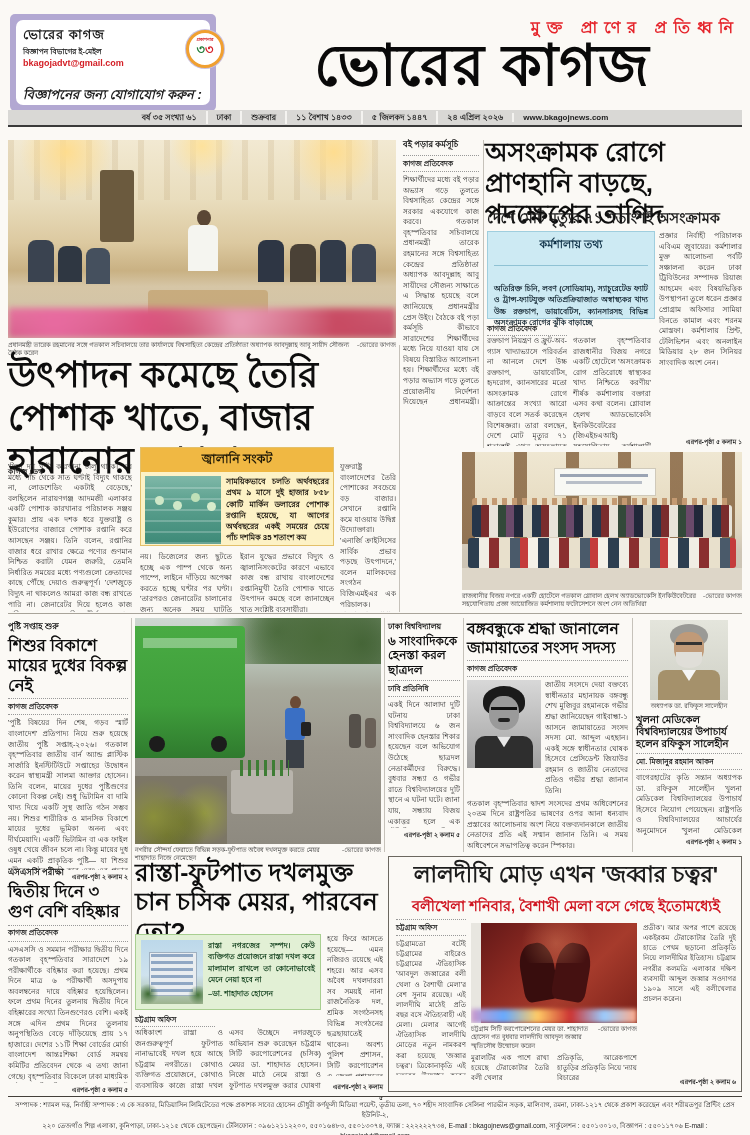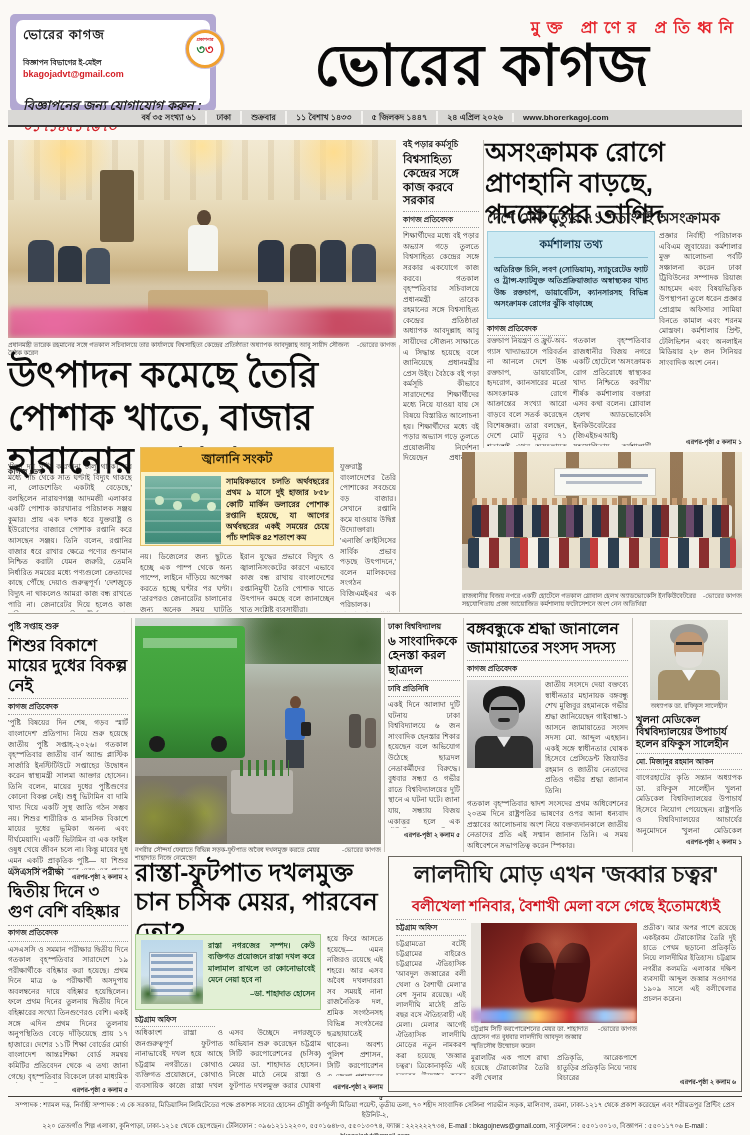--- a/index.html
+++ b/index.html
@@ -15,21 +15,21 @@
   .byline{display:block;font-size:7.4px;font-weight:700;border-top:1px dotted #999;border-bottom:1px dotted #999;
           padding:1.5px 0;margin:3px 0;}
   .cont{font-size:6.3px;font-weight:700;text-align:right;margin-top:2px;}
   .hl{font-weight:800;color:#0d0d0d;line-height:1.2;}
   .vline{position:absolute;width:1px;background:#c6c2ba;}
   .hline{position:absolute;height:1px;background:#a9a49a;}
   
   #adbox{left:10px;top:14px;width:206px;height:97px;background:#b2a8d2;border-radius:5px;padding:6px;box-sizing:border-box;}
   #adbox .inner{background:#fff;border-radius:7px;width:100%;height:100%;padding:5px 7px;box-sizing:border-box;}
   #adbox .t{font-weight:800;font-size:13px;letter-spacing:1px;}
-  #adbox .s{font-size:7.5px;font-weight:700;margin-top:11px;}
+  #adbox .s{font-size:7.5px;font-weight:700;margin-top:0;}
   #adbox .em{font-size:9px;font-weight:800;color:#d42027;}
   #adbox .ln{font-size:13px;font-weight:700;margin-top:17px;font-style:italic;}
   #adbox .red{color:#d42027;font-weight:800;}
   #badge{left:176px;top:16px;width:38px;height:38px;border-radius:50%;background:#fff;
          border:3px solid #f0a030;box-shadow:0 0 0 1px #c8c0e0;text-align:center;box-sizing:border-box;}
   #badge .bt{font-size:4.5px;color:#d42027;font-weight:700;line-height:1;margin-top:5px;}
   #badge .bn{font-size:13px;font-weight:900;line-height:1;}
   #badge .g{color:#1d7a34;} #badge .r{color:#d42027;}
   #slogan{right:10px;top:15px;width:420px;text-align:right;color:#e5242b;font-weight:800;font-size:16px;letter-spacing:7px;}
   #masthead{left:222px;top:34px;width:520px;text-align:center;font-size:57px;font-weight:900;color:#090909;
@@ -38,27 +38,27 @@
             display:flex;align-items:center;justify-content:center;font-size:8px;font-weight:700;color:#222;box-sizing:border-box;}
   .dl-item{padding:0 9px;}
   .dl-item + .dl-item{border-left:2px solid #f4f3f0;}
   
   #ybox{left:140px;top:447px;width:194px;height:99px;background:#fdf2c6;border:1px solid #e3c06a;box-sizing:border-box;}
   #ybox .yt{background:#f0b843;text-align:center;font-weight:800;font-size:12.5px;padding:2px 0;color:#201a08;}
   #ybox .yb{display:flex;gap:5px;padding:4px;}
   #ybox .ytx{font-size:7.8px;font-weight:700;line-height:1.45;text-align:justify;color:#17120a;}
   
   #bbox{left:487px;top:231px;width:168px;height:88px;background:#cdeaf3;border:1px solid #9fcede;box-sizing:border-box;padding:4px 6px;}
-  #bbox .bt{text-align:center;font-weight:800;font-size:11px;color:#0c2f45;border-bottom:1px solid #8fc2d4;padding-bottom:2px;margin-bottom:6px;}
+  #bbox .bt{text-align:center;font-weight:800;font-size:11px;color:#0c2f45;border-bottom:1px solid #8fc2d4;padding-bottom:10px;margin-bottom:17px;}
   #bbox .btx{font-size:7.6px;font-weight:700;line-height:1.5;text-align:justify;color:#10222e;}
   
   #gbox{left:135px;top:934px;width:186px;height:76px;background:#e2f0d5;border:1px solid #a8cf90;box-sizing:border-box;
         display:flex;gap:5px;padding:5px;}
   #gbox .q{font-size:7.6px;font-weight:700;line-height:1.5;color:#14421f;text-align:justify;}
-  #gbox .qa{display:block;text-align:right;font-weight:800;margin-top:2px;}
+  #gbox .qa{display:block;font-weight:800;margin-top:2px;}
   
   #lbox{left:388px;top:856px;width:354px;height:236px;border:1px solid #6b675f;box-sizing:border-box;background:#fbf9f5;}
   #lbox .lh{position:absolute;left:8px;top:5px;width:338px;text-align:center;font-size:22.5px;font-weight:800;line-height:1.15;}
   #lbox .ls{position:absolute;left:8px;top:38px;width:338px;text-align:center;font-size:14.5px;font-weight:700;color:#cf1420;}
   #footer{left:8px;top:1096px;width:734px;border-top:1.5px solid #44403a;border-bottom:2px solid #44403a;
           padding:3px 2px 4px;box-sizing:border-box;font-size:6.7px;line-height:1.55;text-align:center;color:#222;}
 </style>
 </head>
 <body>
 
@@ -88,21 +88,21 @@
   <div class="abs" id="slogan">মুক্ত প্রাণের প্রতিধ্বনি</div>
   <div class="abs" id="masthead">ভোরের কাগজ</div>
 
   <div class="abs" id="dateline">
       <span class="dl-item">বর্ষ ৩৫ সংখ্যা ৬১</span>
       <span class="dl-item">ঢাকা</span>
       <span class="dl-item">শুক্রবার</span>
       <span class="dl-item">১১ বৈশাখ ১৪৩৩</span>
       <span class="dl-item">৫ জিলকদ ১৪৪৭</span>
       <span class="dl-item">২৪ এপ্রিল ২০২৬</span>
-      <span class="dl-item">www.bhorerkagoj.com</span>
+      <span class="dl-item">www.bkagojnews.com</span>
     </div>
 
   <div class="photo" style="left:8px;top:140px;width:388px;height:198px;">
     <div style="left:0;top:0;width:388px;height:198px;background:linear-gradient(180deg,#f2e9d2 0%,#e9ddbd 30%,#dcc9a0 52%,#c9b183 66%,#d6c6a6 74%,#cfc2a8 100%);"></div>
     <div style="left:0;top:0;width:388px;height:60px;background:radial-gradient(circle at 15% 20%,rgba(255,220,140,.95),transparent 14%),radial-gradient(circle at 50% 10%,rgba(255,225,150,.9),transparent 16%),radial-gradient(circle at 84% 20%,rgba(255,220,140,.95),transparent 14%),repeating-linear-gradient(90deg,rgba(180,150,100,.18) 0 6px,transparent 6px 26px);"></div>
     <div style="left:92px;top:30px;width:34px;height:72px;background:#6b5a3e;border-radius:3px;"></div>
     <div style="left:20px;top:100px;width:26px;height:42px;background:#3a4350;border-radius:8px 8px 0 0;"></div>
     <div style="left:50px;top:106px;width:24px;height:36px;background:#2f3742;border-radius:8px 8px 0 0;"></div>
     <div style="left:78px;top:108px;width:24px;height:36px;background:#45505e;border-radius:8px 8px 0 0;"></div>
     <div style="left:189px;top:70px;width:14px;height:16px;background:#5a4635;border-radius:50%;"></div>
@@ -124,32 +124,31 @@
   <div class="abs body" style="left:8px;top:462px;width:124px;height:150px;">'দিনে দশ ঘণ্টা কারখানা চালু থাকে। এর মধ্যে পাঁচ থেকে সাত ঘণ্টাই বিদ্যুৎ থাকছে না, লোডশেডিং একটাই বেড়েছে,' বলছিলেন নারায়ণগঞ্জ আদমজী এলাকার একটি পোশাক কারখানার পরিচালক সঞ্জয় কুমার। প্রায় এক দশক ধরে যুক্তরাষ্ট্র ও ইউরোপের বাজারে পোশাক রপ্তানি করে আসছেন সঞ্জয়। তিনি বলেন, রপ্তানির বাজার ধরে রাখার ক্ষেত্রে পণ্যের গুণমান নিশ্চিত করাটা যেমন জরুরি, তেমনি নির্ধারিত সময়ের মধ্যে পণ্যগুলো ক্রেতাদের কাছে পৌঁছে দেয়াও গুরুত্বপূর্ণ। 'দেশজুড়ে বিদ্যুৎ না থাকলেও আমরা কাজ বন্ধ রাখতে পারি না। জেনারেটর দিয়ে হলেও কাজ চালিয়ে যেতে হয়। কিন্তু দীর্ঘ সময় ধরে জেনারেটর চালানোর জন্য যে পরিমাণ জ্বালানি তেলের প্রয়োজন, বাংলাদেশের বর্তমান বাস্তবতায় সেটি জোগাড় করা মোটেও সহজ কোনো ব্যাপার</div>
 
   <div class="abs" id="ybox">
     <div class="yt">জ্বালানি সংকট</div>
     <div class="yb">
       <div class="photo" style="position:relative;width:76px;height:68px;flex:0 0 auto;">
         <div style="left:0;top:0;width:76px;height:68px;background:linear-gradient(180deg,#7fb8a8 0%,#5ba08e 40%,#3e8a78 100%);"></div>
         <div style="left:0;top:8px;width:76px;height:60px;background:repeating-linear-gradient(0deg,rgba(255,255,255,.22) 0 2px,transparent 2px 11px);"></div>
         <div style="left:10px;top:20px;width:9px;height:9px;border-radius:50%;background:#cfe8c8;box-shadow:18px 5px 0 #cfe8c8,36px -3px 0 #bfe0b8,52px 6px 0 #d8eccc;"></div>
       </div>
-      <div class="ytx">সাময়িকভাবে চলতি অর্থবছরের প্রথম ৯ মাসে দুই হাজার ৮৫৮ কোটি মার্কিন ডলারের পোশাক রপ্তানি হয়েছে, যা আগের অর্থবছরের একই সময়ের চেয়ে পাঁচ দশমিক 82 শতাংশ কম</div>
+      <div class="ytx">সাময়িকভাবে চলতি অর্থবছরের প্রথম ৯ মাসে দুই হাজার ৮৫৮ কোটি মার্কিন ডলারের পোশাক রপ্তানি হয়েছে, যা আগের অর্থবছরের একই সময়ের চেয়ে পাঁচ দশমিক 35 শতাংশ কম</div>
     </div>
   </div>
   <div class="abs body" style="left:140px;top:552px;width:92px;height:60px;">নয়। ডিজেলের জন্য ছুটতে হচ্ছে এক পাম্প থেকে অন্য পাম্পে, লাইনে দাঁড়িয়ে অপেক্ষা করতে হচ্ছে ঘণ্টার পর ঘণ্টা। 'তারপরও জেনারেটর চালানোর জন্য অনেক সময় ঘাটতি পরিমাণ ডিজেলও পাচ্ছি না। ফলে কাজ বন্ধ রাখতে হচ্ছে,' বলেন আরেক গার্মেন্টস ব্যবসায়ী নাঈম হাসান।</div>
   <div class="abs body" style="left:240px;top:552px;width:94px;height:60px;">ইরান যুদ্ধের প্রভাবে বিদ্যুৎ ও জ্বালানিসংকটের কারণে এভাবে কাজ বন্ধ রাখায় বাংলাদেশের রপ্তানিমুখী তৈরি পোশাক খাতে উৎপাদন কমছে বলে জানাচ্ছেন খাত সংশ্লিষ্ট ব্যবসায়ীরা।</div>
   <div class="abs body" style="left:340px;top:462px;width:56px;height:150px;">যুক্তরাষ্ট্র বাংলাদেশের তৈরি পোশাকের সবচেয়ে বড় বাজার। সেখানে রপ্তানি কমে যাওয়ায় উদ্বিগ্ন উদ্যোক্তারা। 'এনার্জি ক্রাইসিসের সার্বিক প্রভাব পড়ছে উৎপাদনে,' বলেন মালিকদের সংগঠন বিজিএমইএর এক পরিচালক। বাংলাদেশ পোশাক প্রস্তুতকারক ও রপ্তানিকারক সমিতির (বিজিএমইএ) সভাপতি মাহমুদ হাসান জানান, ক্রেতা ধরে রাখতে সরকারের জরুরি পদক্ষেপ দরকার।</div>
 
   <div class="vline" style="left:399px;top:345px;height:267px;"></div>
 
   <div class="abs" style="left:403px;top:138px;width:76px;">
     <div class="kicker">বই পড়ার কর্মসূচি</div>
-    <div class="hl" style="font-size:11.5px;margin-top:1px;">বিশ্বসাহিত্য কেন্দ্রের সঙ্গে কাজ করবে সরকার</div>
     <span class="byline">কাগজ প্রতিবেদক</span>
     <div class="body" style="height:232px;">শিক্ষার্থীদের মধ্যে বই পড়ার অভ্যাস গড়ে তুলতে বিশ্বসাহিত্য কেন্দ্রের সঙ্গে সরকার একযোগে কাজ করবে। গতকাল বৃহস্পতিবার সচিবালয়ে প্রধানমন্ত্রী তারেক রহমানের সঙ্গে বিশ্বসাহিত্য কেন্দ্রের প্রতিষ্ঠাতা অধ্যাপক আবদুল্লাহ আবু সায়ীদের সৌজন্য সাক্ষাতে এ সিদ্ধান্ত হয়েছে বলে জানিয়েছে প্রধানমন্ত্রীর প্রেস উইং। বৈঠকে বই পড়া কর্মসূচি কীভাবে সারাদেশের শিক্ষার্থীদের মধ্যে নিয়ে যাওয়া যায় সে বিষয়ে বিস্তারিত আলোচনা হয়। শিক্ষার্থীদের মধ্যে বই পড়ার অভ্যাস গড়ে তুলতে প্রয়োজনীয় নির্দেশনা দিয়েছেন প্রধানমন্ত্রী। বৈঠকে শিক্ষামন্ত্রী আ ন ম এহছানুল হক মিলন, সংস্কৃতিবিষয়ক মন্ত্রী নিতাই রায় চৌধুরী, মুখ্য সচিব আলী সেওগাত মাহমুদসহ প্রাথমিক ও গণশিক্ষাবিষয়ক এবং মাধ্যমিক ও উচ্চমাধ্যমিক বিভাগের কর্মকর্তারা উপস্থিত ছিলেন। গত ৭ এপ্রিল অধ্যাপক আবু সায়ীদ প্রধানমন্ত্রীর সঙ্গে সাক্ষাৎ করে কর্মসূচি এগিয়ে নিতে সরকারের সহযোগিতা চেয়েছিলেন।</div>
   </div>
 
   <div class="vline" style="left:483px;top:140px;height:308px;"></div>
 
   <div class="abs hl" style="left:485px;top:137px;width:256px;font-size:26px;">অসংক্রামক রোগে প্রাণহানি বাড়ছে, পদক্ষেপের তাগিদ</div>
   <div class="abs" style="left:487px;top:207px;width:256px;font-size:14.5px;font-weight:700;">দেশে মোট মৃত্যুর ৭১ শতাংশই অসংক্রামক রোগে</div>
 
   <div class="abs" id="bbox">

